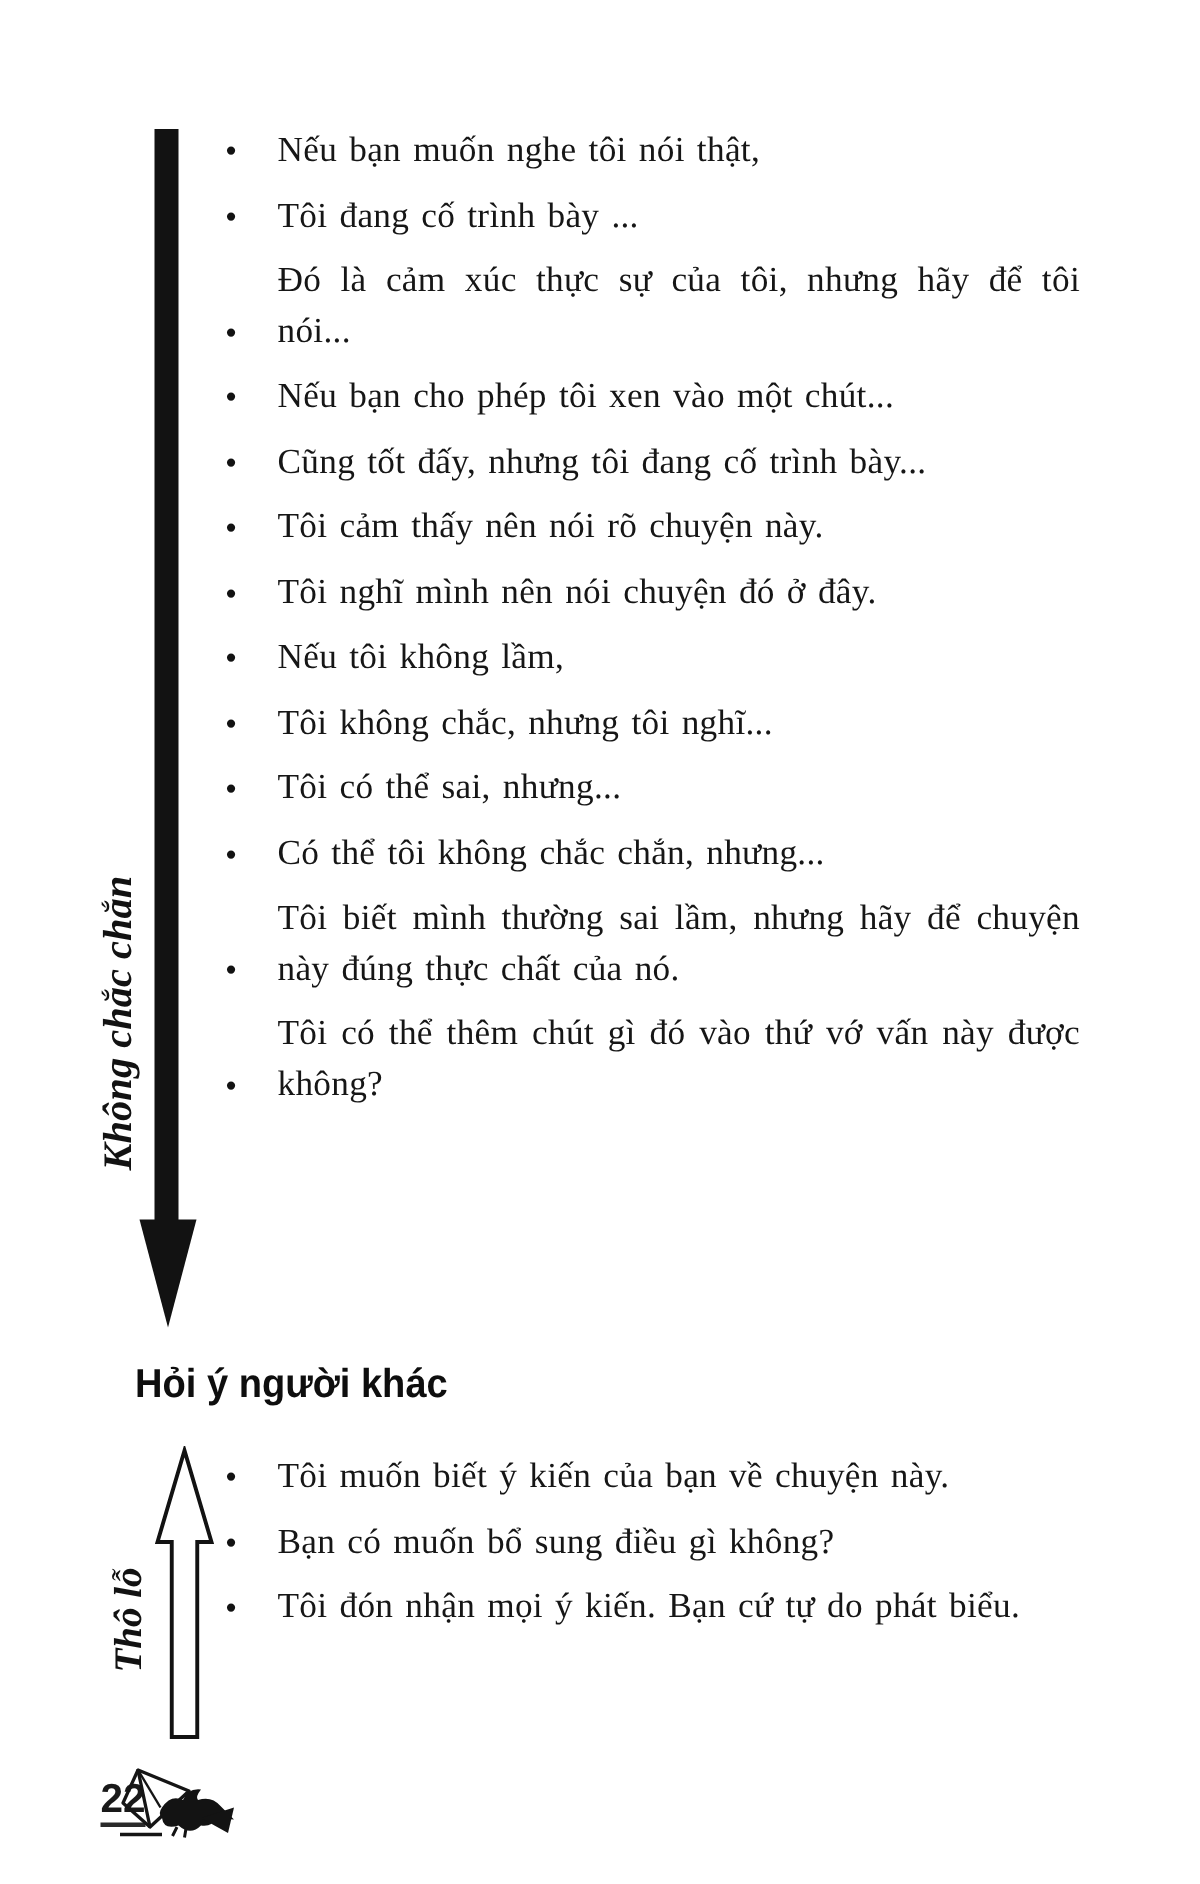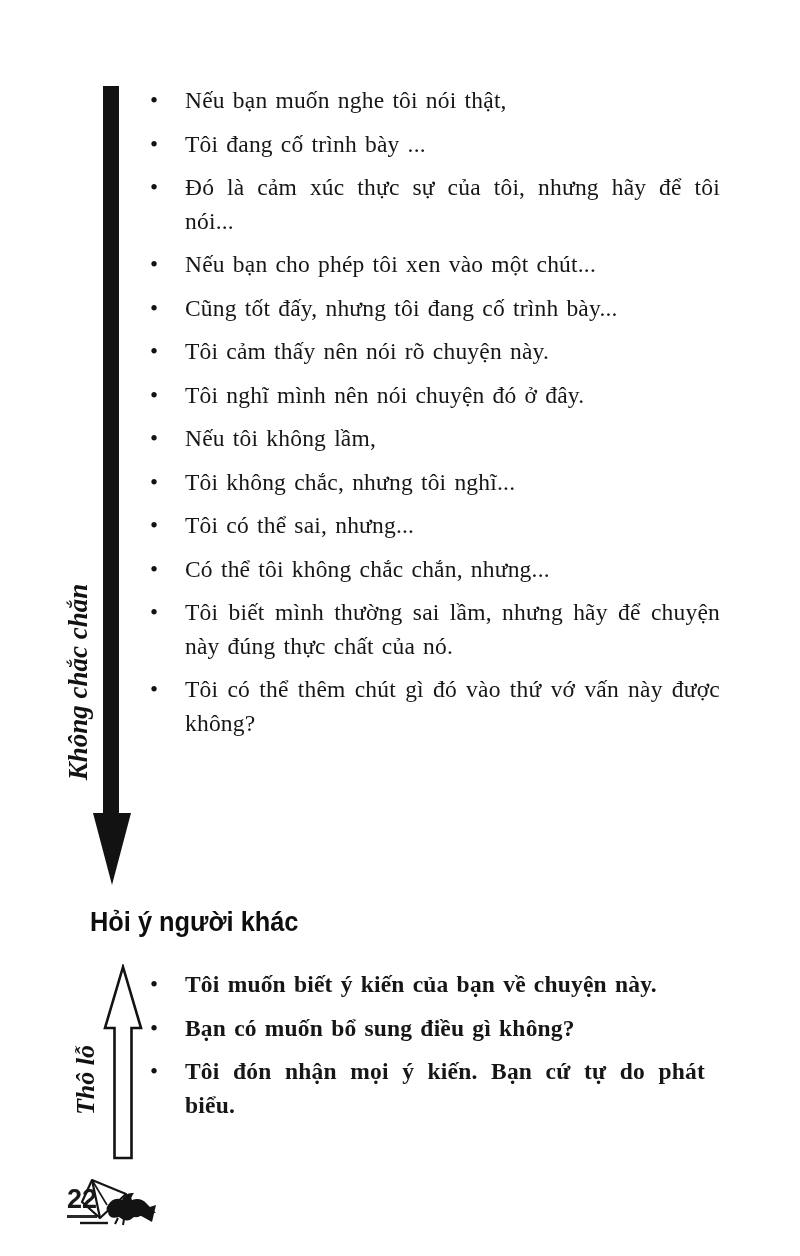--- a/index.html
+++ b/index.html
@@ -33,29 +33,29 @@
     transform:rotate(-90deg);
     white-space:nowrap;
   }
   .axis-label-1 { left:-50px; top:665px; width:260px; height:34px; font-size:27px; }
   .axis-label-2 { left:18px;  top:1063px; width:140px; height:34px; font-size:26px; }
 
   
   .blist { position:absolute; left:150px; display:flex; flex-direction:column; gap:10px; }
   .blist-1 { top:84px;  width:570px; }
   .blist-2 { top:968px; width:560px; }
-  .item { display:flex; align-items:flex-start; }
+  .item { display:flex; align-items:flex-end; }
   .dot  { width:35px; flex:0 0 35px; font-size:23px; line-height:33.5px; color:#121212; }
   .dot::before { content:"\2022"; }
   .txt  {
     flex:1; font-size:23.5px; line-height:33.5px;
     text-align:justify; letter-spacing:.2px; word-spacing:2px;
     color:#161616;
   }
-  .blist-2 .txt { max-width:520px;font-weight:bold; }
+  .blist-2 .txt { max-width:520px; }
 
   
   .heading {
     position:absolute; left:90px; top:907px;
     font-family:"Liberation Sans","DejaVu Sans",sans-serif;
     font-weight:700; font-size:27px; color:#0e0e0e;
     transform:scaleX(.94); transform-origin:left center;
     letter-spacing:0;
   }
 

